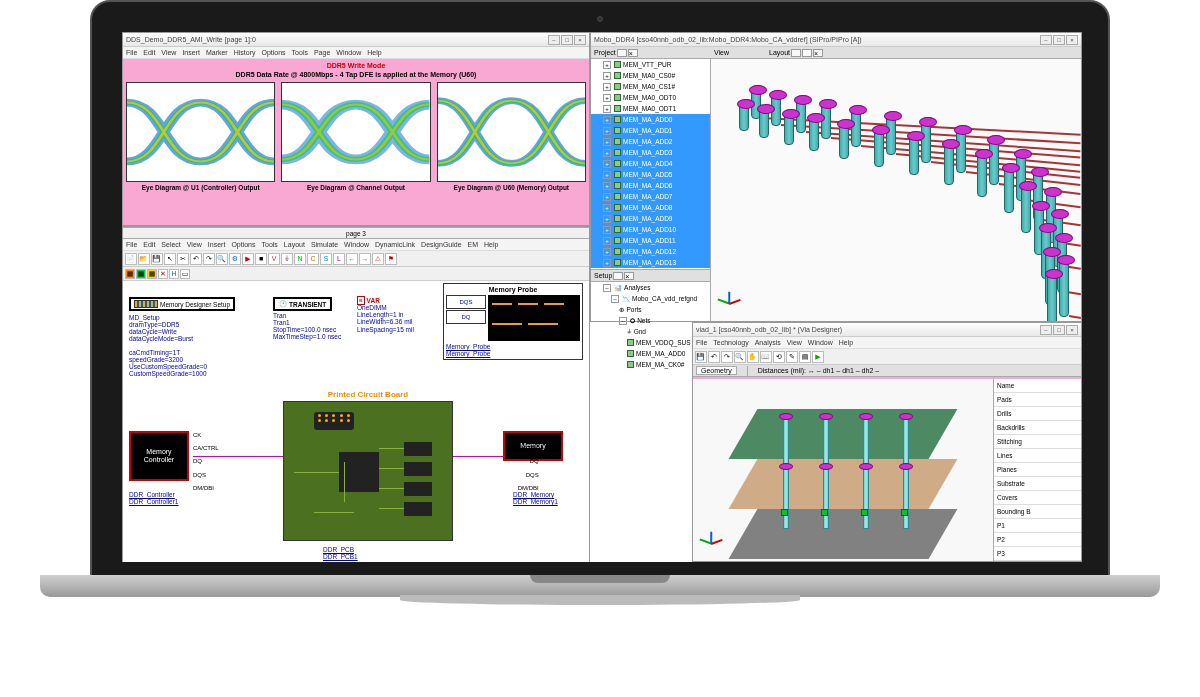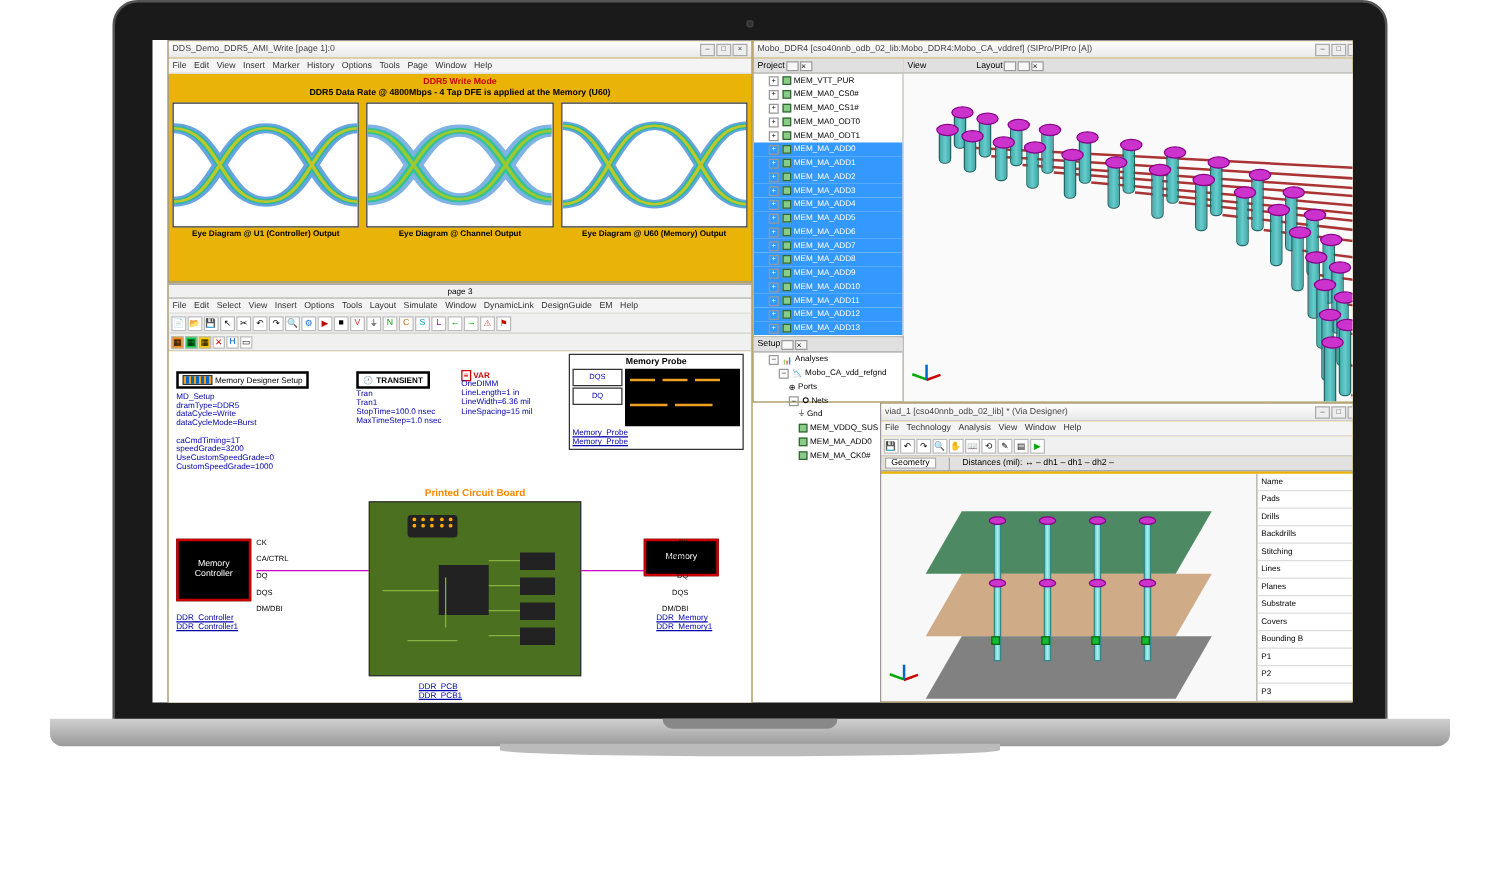--- a/index.html
+++ b/index.html
@@ -8,21 +8,21 @@
   
   .laptop { position: absolute; top: 0; left: 90px; width: 1020px; height: 640px; }
   .screen-bezel { position: absolute; top: 0; left: 0; width: 1020px; height: 580px; background: #1a1a1a; border-radius: 20px 20px 0 0; border: 2px solid #555; }
   .screen { position: absolute; top: 30px; left: 30px; width: 960px; height: 530px; background: #fff; overflow: hidden; }
   .base { position: absolute; top: 575px; left: -50px; width: 1120px; height: 22px; background: linear-gradient(#d0d0d0, #999); border-radius: 0 0 10px 10px; }
   .base::before { content:""; position:absolute; top:0; left:50%; transform:translateX(-50%); width:140px; height:8px; background:#888; border-radius:0 0 8px 8px; }
   .base-foot { position:absolute; top:595px; left:50%; transform:translateX(-50%); width:400px; height:10px; background:#bbb; border-radius:0 0 50% 50%; }
   .camera { position:absolute; top:14px; left:50%; transform:translateX(-50%); width:6px; height:6px; background:#333; border-radius:50%; border:1px solid #444; }
   
   
-  .win { position: absolute; background: #eab308; border: 1px solid #999; font-size: 7px; margin-left: 12px; }
+  .win { position: absolute; background: #f9a8d4; border: 1px solid #999; font-size: 7px; }
   .titlebar { height: 14px; background: linear-gradient(#fff,#e8e8e8); border-bottom: 1px solid #ccc; display:flex; align-items:center; padding:0 3px; font-size:7px; color:#444; }
   .titlebar .spacer { flex:1; }
   .winbtn { width:12px; height:10px; border:1px solid #aaa; background:#eee; margin-left:1px; font-size:6px; text-align:center; line-height:8px; }
   .menubar { height:12px; background:#f4f4f4; border-bottom:1px solid #ddd; display:flex; align-items:center; padding:0 3px; gap:6px; font-size:7px; color:#333; }
   .toolbar { height:16px; background:#f0f0f0; border-bottom:1px solid #ccc; display:flex; align-items:center; padding:0 2px; gap:1px; }
   .tb-btn { width:12px; height:12px; border:1px solid #bbb; background:#fff; font-size:7px; display:flex; align-items:center; justify-content:center; }
   
   
   .dds { top:0; left:0; width:468px; height:194px; }
   .dds-body { padding:3px; }

